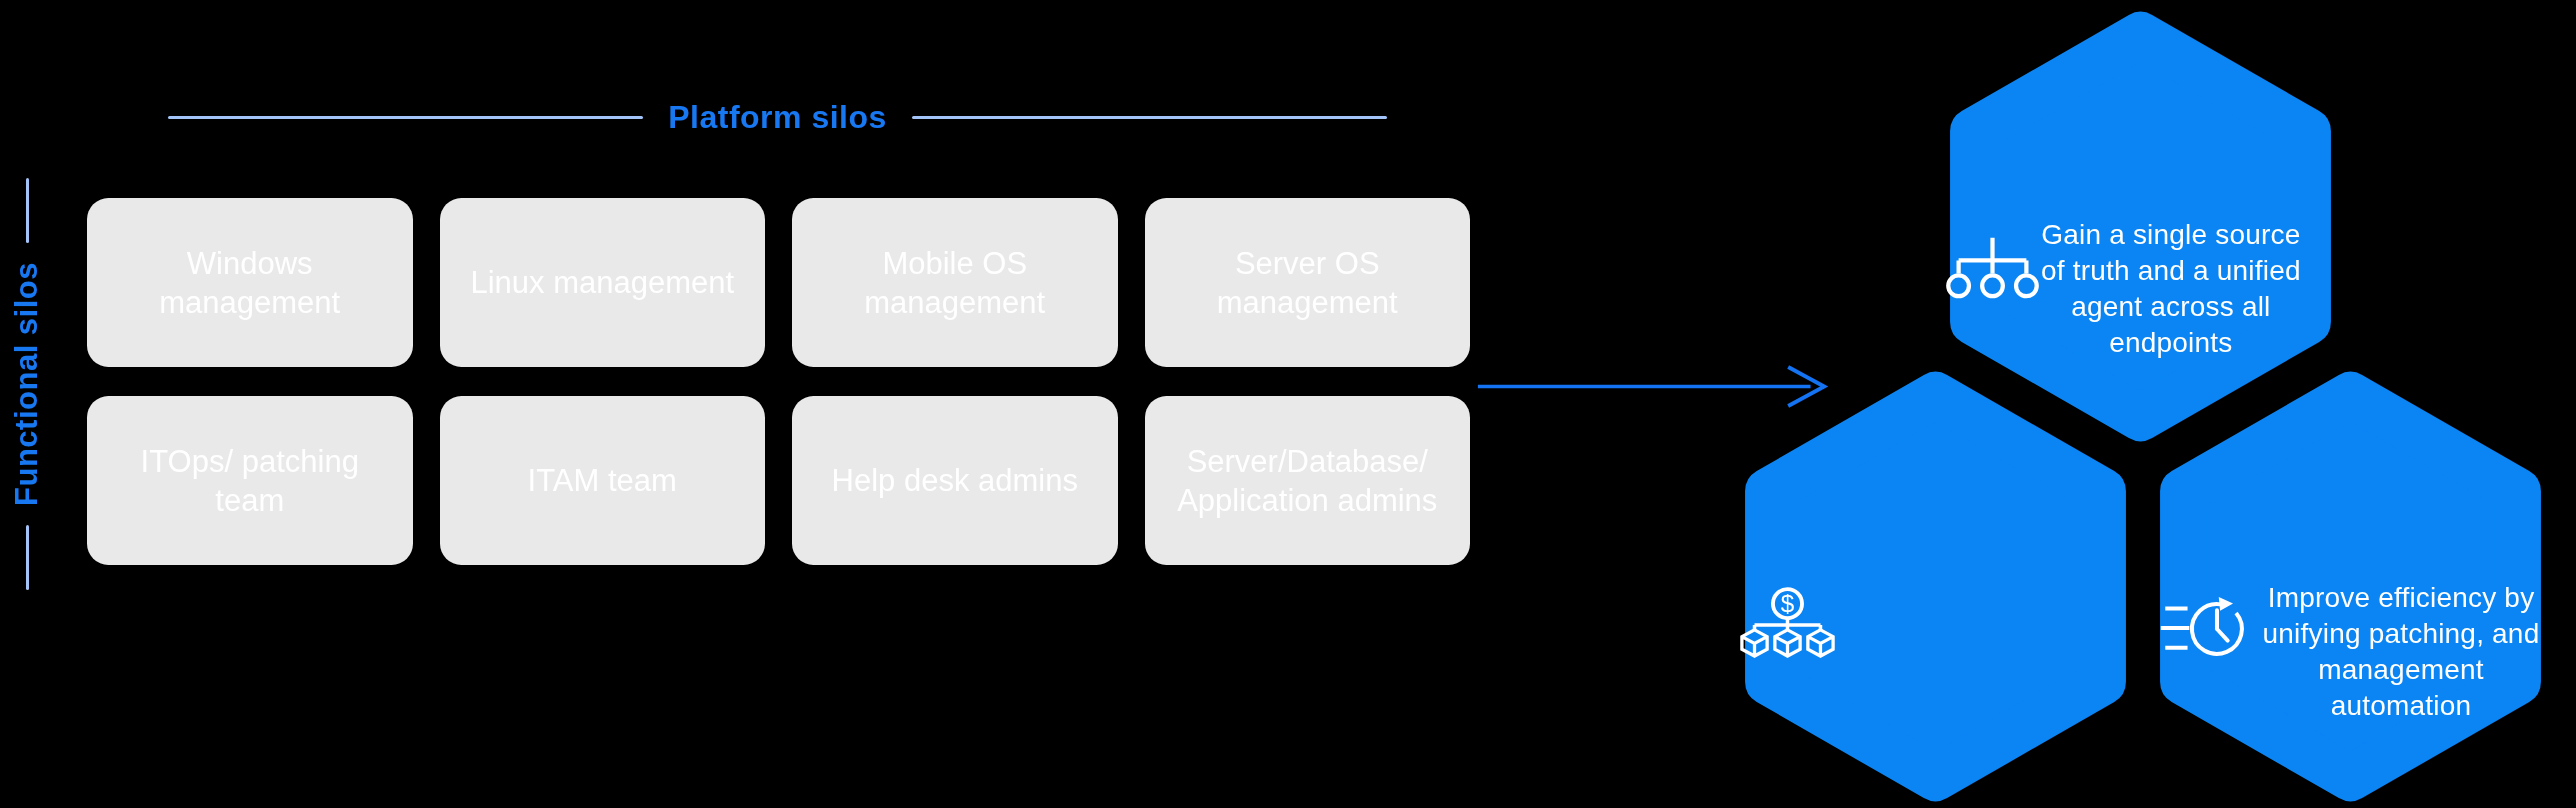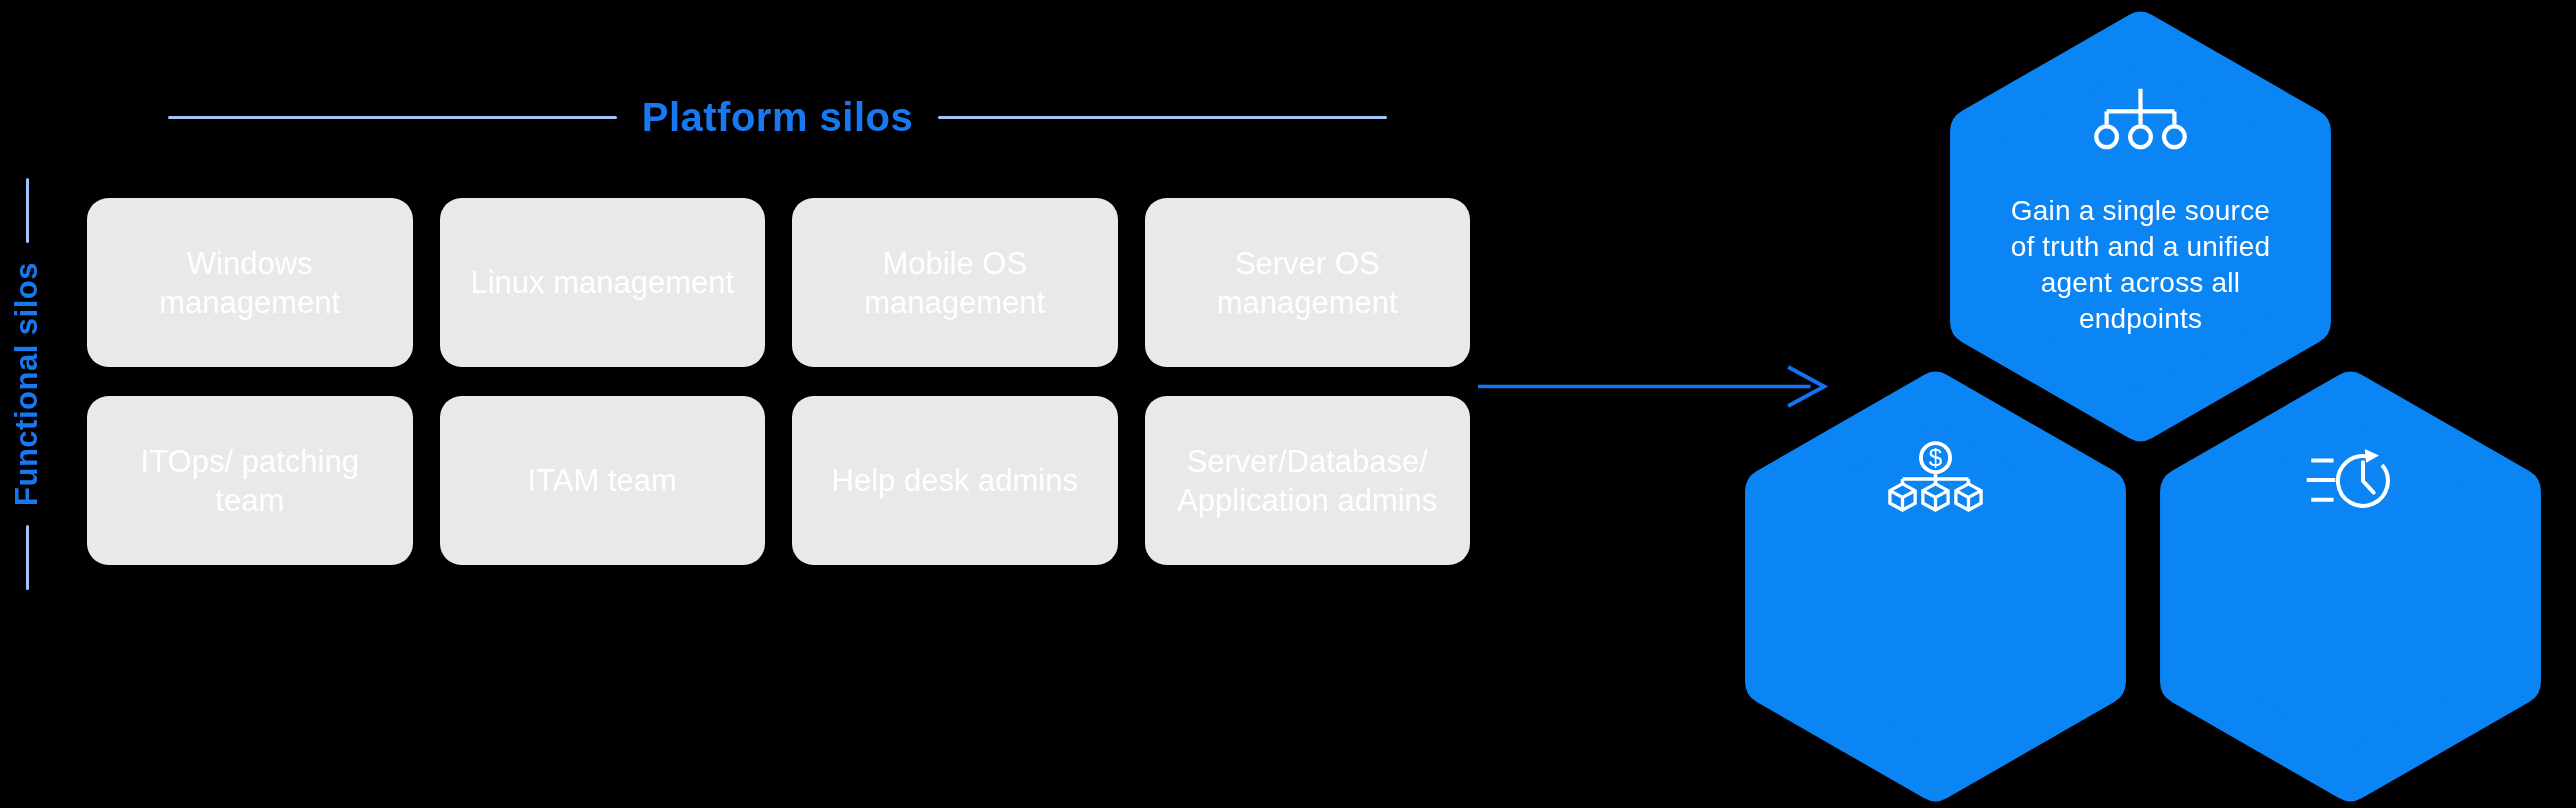--- a/index.html
+++ b/index.html
@@ -16,42 +16,42 @@
   .vtext{
     writing-mode:vertical-rl;transform:rotate(180deg);
     color:var(--labelblue,#1878f2);font-weight:bold;font-size:31px;letter-spacing:0.5px;
   }
   
   .header-group{
     position:absolute;left:168px;top:97px;width:1219px;height:41px;
     display:flex;align-items:center;gap:25px;
   }
   .hline{height:2.9px;flex:1;background:var(--pale,#a3c4f8);border-radius:1.9px;}
-  .htext{color:var(--labelblue,#1878f2);font-weight:bold;font-size:40px;letter-spacing:0.5px;white-space:nowrap;}
+  .htext{color:var(--labelblue,#1878f2);font-weight:bold;font-size:32px;letter-spacing:0.5px;white-space:nowrap;}
   
   .grid{
     position:absolute;left:87px;top:198px;width:1383px;
     display:grid;grid-template-columns:repeat(4,1fr);column-gap:27px;row-gap:29px;
   }
   .cell{
     height:169px;background:var(--boxgray,#e9e9e9);border-radius:21.4px;
     display:flex;align-items:center;justify-content:center;text-align:center;
     color:#fff;font-size:31px;line-height:39px;white-space:pre-line;padding:0 17.5px;box-sizing:border-box;
   }
   
   .arrow-svg{position:absolute;left:1475px;top:364px;}
   
   .hex{position:absolute;width:393px;height:445px;}
   .hex-shape{position:absolute;left:0;top:0;}
   .hex-shape polygon{
     fill:var(--hexblue,#0b85f4);stroke:var(--hexblue,#0b85f4);
     stroke-width:48;stroke-linejoin:round;
   }
   .hex-content{
-    position:absolute;inset:0;display:flex;flex-direction:column;align-items:center;
+    position:absolute;inset:0;display:flex;flex-direction:row;align-items:center;
     color:#fff;text-align:center;
   }
   .hex-text{font-size:28px;line-height:36px;white-space:pre-line;letter-spacing:0.2px;}
   .icon{flex:none;}
   #hex-top   {left:1944px;top:3.9px;}
   #hex-left  {left:1739px;top:364px;}
   #hex-right {left:2154px;top:364px;}
   #hex-top   .hex-content{padding-top:82px;}
   #hex-top   .hex-text{margin-top:43px;}
   #hex-left  .hex-content{padding-top:76px;}
@@ -137,17 +137,20 @@
     <svg class="hex-shape" width="393" height="445" viewBox="0 0 404 458">
       <polygon points="202,32 374,131 374,327 202,426 30,327 30,131"></polygon>
     </svg>
     <div class="hex-content">
       <svg class="icon" width="101" height="66" viewBox="0 0 104 74">
         <path d="M8 14 H33 M3 36 H35 M8 58 H33" stroke-width="4.5"></path>
         <path d="M87.4 19 A 28 28 0 1 1 70.9 9.4" stroke-width="4.5"></path>
         <path d="M66 37 V16 M66 37 L78 50" stroke-width="4.5" stroke-linecap="round"></path>
         <path class="fillwhite" d="M68 1 L84 8.5 L69.5 16.5 Z"></path>
       </svg>
+      <div class="hex-text">Improve efficiency by
+unifying patching, and
+management automation</div>
     </div>
   </div>
 
 </div>
 
 
 </body></html>

